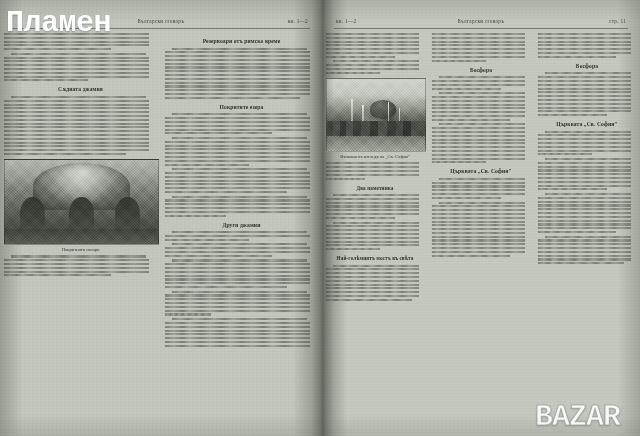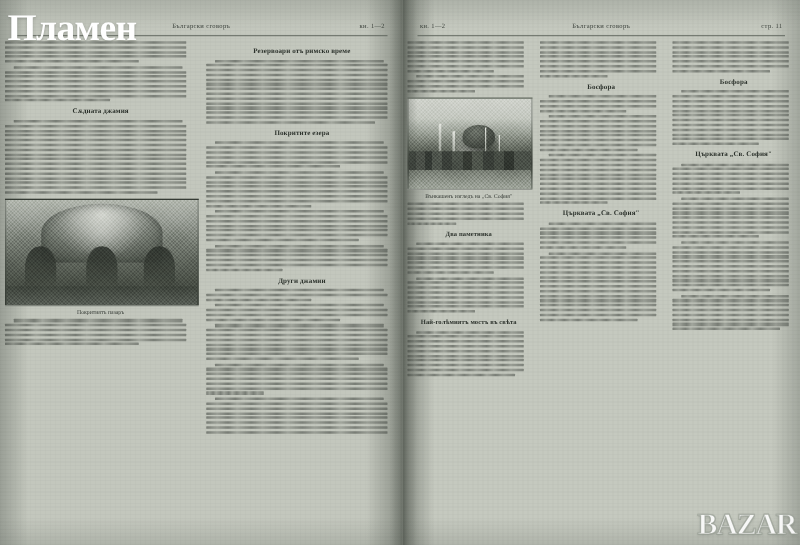--- a/index.html
+++ b/index.html
@@ -183,29 +183,29 @@
   .ph-bazaar .a2{left:42%;}
   .ph-bazaar .a3{left:72%;}
   .ph-bazaar .floor{
     position:absolute;left:0;right:0;bottom:0;height:18%;
     background:linear-gradient(180deg,rgba(60,66,58,.85),rgba(90,96,88,.9));
   }
 
   
   .wm{
     position:absolute;color:#ffffff;font-weight:bold;
-    font-family:Liberation Serif, serif;
+    font-family:Liberation Mono, monospace;
     pointer-events:none;user-select:none;
   }
   .wm-plamen{
     left:6px;top:6px;font-size:30px;letter-spacing:-.5px;
     text-shadow:0 1px 2px rgba(60,66,58,.35);
   }
   .wm-bazar{
-    right:3px;bottom:2px;font-size:24px;letter-spacing:-1px;
+    right:20px;bottom:2px;font-size:30px;letter-spacing:-1px;
     color:rgba(255,255,255,.92);
     -webkit-text-stroke:1px rgba(150,156,146,.75);
     text-shadow:0 1px 2px rgba(70,76,68,.3);
   }
 </style>
 </head>
 <body>
 
 <div class="scan">
 

